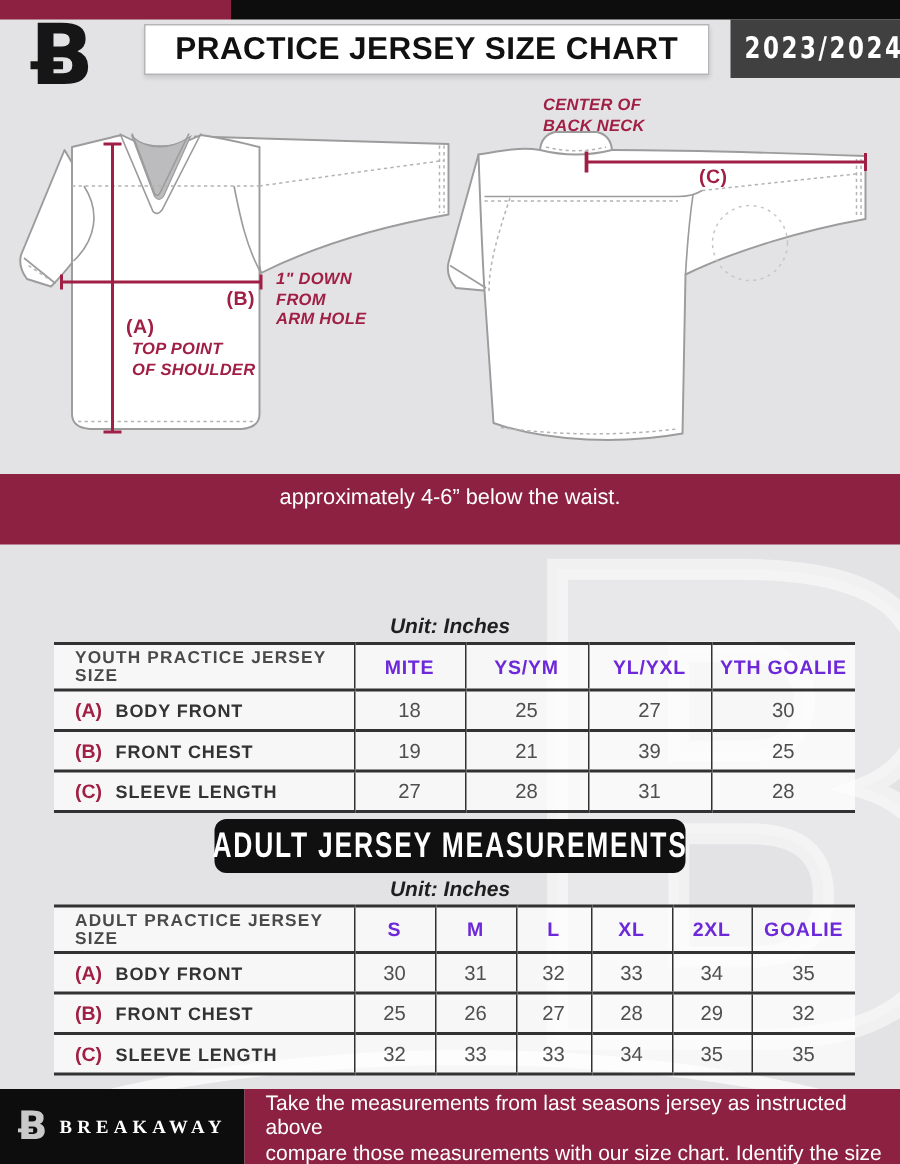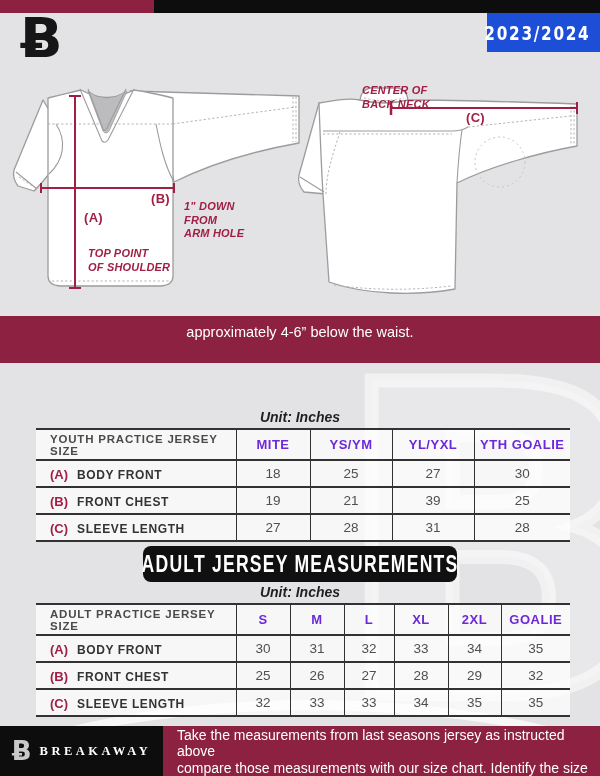--- a/index.html
+++ b/index.html
@@ -16,29 +16,29 @@
 
   
   .strip-maroon { left:0; top:0; width:154px; height:13px; background:#8C2141; }
   .strip-black  { left:154px; top:0; width:446px; height:13px; background:#0d0d0d; }
   .header-logo  { left:20px; top:10px; font-family:"DejaVu Sans",sans-serif; font-weight:bold;
                   font-size:56px; color:#161616; line-height:1; }
   .titlebar { left:96px; top:16px; width:377px; height:34px; background:#ffffff;
               border:1px solid #b5b5b5; box-sizing:border-box; display:flex; align-items:center;
               justify-content:center; box-shadow:0 2px 3px rgba(0,0,0,0.12); }
   .titlebar span { font-size:21px; font-weight:800; color:#111; letter-spacing:.3px; white-space:nowrap; }
-  .seasonbox { left:487px; top:13px; width:113px; height:39px; background:#1d4ed8;
-               display:flex; align-items:center; justify-content:flex-end; }
+  .seasonbox { left:487px; top:13px; width:113px; height:39px; background:#404040;
+               display:flex; align-items:center; justify-content:flex-start; }
   .seasonbox span { color:#fff; font-weight:800; font-size:18px; letter-spacing:2px;
                     font-family:"DejaVu Sans",sans-serif; transform:scale(0.85,1.1); white-space:nowrap; }
 
   
   .dlabel { position:absolute; color:#A01F44; z-index:2; }
   .dkey   { font-weight:800; font-size:13px; letter-spacing:.3px; }
-  .ditalic{ font-style:italic; font-weight:600; font-size:11px; line-height:13.5px; letter-spacing:.2px;margin-top:20px; }
+  .ditalic{ font-style:italic; font-weight:600; font-size:11px; line-height:13.5px; letter-spacing:.2px; }
 
   
   .banner { left:0; top:316px; width:600px; height:47px; background:#8C2141; color:#fff;
             text-align:center; font-size:14.5px; line-height:20px; padding-top:6px; box-sizing:border-box; }
 
   
   .badge { left:143px; width:314px; height:36px; background:#101010; border-radius:8px;
            display:flex; align-items:center; justify-content:center; }
   .badge span { color:#fff; font-weight:800; font-size:22px; letter-spacing:1.5px;
                 transform:scale(0.8,1.08); white-space:nowrap; }
@@ -73,20 +73,23 @@
 
 <div class="page">
 
   <div class="watermark">B</div>
   <div class="swoosh"></div>
 
   <div class="abs strip-maroon"></div>
   <div class="abs strip-black"></div>
 
   <div class="abs header-logo">Ƀ</div>
+  <div class="abs titlebar">
+    <span>PRACTICE JERSEY SIZE CHART</span>
+  </div>
   <div class="abs seasonbox">
     <span>2023/2024</span>
   </div>
 
   <svg class="abs" style="left:10px; top:86px;" width="292" height="228" viewBox="0 0 292 228">
     <g stroke="#9c9c9c" stroke-width="1.3" fill="#ffffff" stroke-linejoin="round">
       <path d="M33,14 L4,84 Q2,92 8,100 L24,105 C31,98 35,93 39,88 C41,66 43,48 46,36 Z"></path>
       <path d="M120,5 L289,10 L289,57 C238,66 196,80 164,96 L150,38 Z"></path>
       <path d="M38,12 C54,8 63,6 71,4 C90,14 104,14 124,4 C138,6 151,9 163,12 L163,190 Q163,199 151,200 L50,200 Q38,199 38,190 Z"></path>
     </g>

